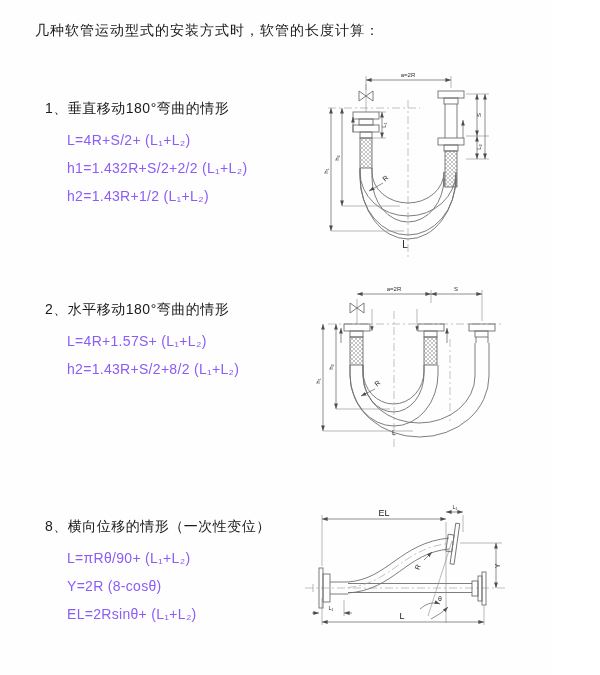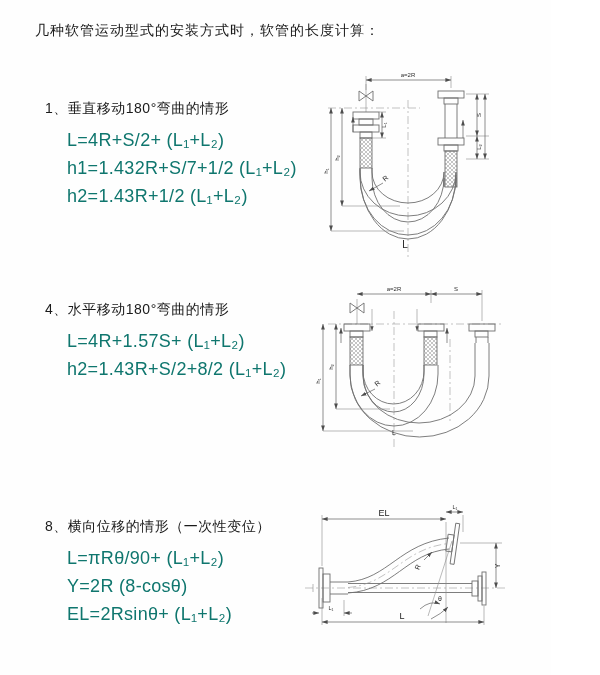--- a/index.html
+++ b/index.html
@@ -1,21 +1,21 @@
 <!DOCTYPE html>
 <html><head>
 <meta charset="utf-8">
 <style>
   html,body{margin:0;padding:0;background:#ffffff;}
   .page{position:relative;width:551px;height:675px;background:#fefefe;overflow:hidden;
         font-family:"Liberation Sans",sans-serif;color:#1e1e1e;}
   .doc-title{position:absolute;left:35px;top:22px;font-size:14px;letter-spacing:1px;color:#1a1a1a;}
   .section{position:absolute;left:45px;width:300px;}
   .sec-heading{font-size:14px;letter-spacing:0.5px;color:#1a1a1a;margin:0 0 8px 0;}
-  .formula{font-size:18px;line-height:28px;margin-left:22px;color:#0f766e;letter-spacing:0.3px;
+  .formula{font-size:14px;line-height:28px;margin-left:22px;color:#8b5cf6;letter-spacing:0.3px;
            font-family:"Liberation Sans",sans-serif;white-space:nowrap;}
   svg.diag{position:absolute;}
   .ln2{stroke:#6f6f6f;stroke-width:0.9;fill:none;}
   .thin{stroke:#8a8a8a;stroke-width:0.6;fill:none;}
   .dim{stroke:#5f5f5f;stroke-width:0.7;fill:none;}
   .cl{stroke:#9a9a9a;stroke-width:0.6;fill:none;stroke-dasharray:8 3 2 3;}
   .hrect{fill:url(#ht1);stroke:#6f6f6f;stroke-width:0.9;}
   .hrect2{fill:url(#ht2);stroke:#6f6f6f;stroke-width:0.9;}
   svg text{font-family:"Liberation Sans",sans-serif;fill:#2d2d2d;}
   .lbl{font-size:6px;}
@@ -25,26 +25,26 @@
 </head>
 <body>
 
 <div class="page">
 
   <div class="doc-title">几种软管运动型式的安装方式时，软管的长度计算：</div>
 
   <div class="section" style="top:100px">
     <div class="sec-heading">1、垂直移动180°弯曲的情形</div>
     <div class="formula">L=4R+S/2+ (L₁+L₂)</div>
-    <div class="formula">h1=1.432R+S/7+1/2 (L₁+L₂)</div>
+    <div class="formula">h1=1.432R+S/2+2/2 (L₁+L₂)</div>
     <div class="formula">h2=1.43R+1/2 (L₁+L₂)</div>
   </div>
 
   <div class="section" style="top:301px">
-    <div class="sec-heading">4、水平移动180°弯曲的情形</div>
+    <div class="sec-heading">2、水平移动180°弯曲的情形</div>
     <div class="formula">L=4R+1.57S+ (L₁+L₂)</div>
     <div class="formula">h2=1.43R+S/2+8/2 (L₁+L₂)</div>
   </div>
 
   <div class="section" style="top:518px">
     <div class="sec-heading">8、横向位移的情形（一次性变位）</div>
     <div class="formula">L=πRθ/90+ (L₁+L₂)</div>
     <div class="formula">Y=2R (8-cosθ)</div>
     <div class="formula">EL=2Rsinθ+ (L₁+L₂)</div>
   </div>

